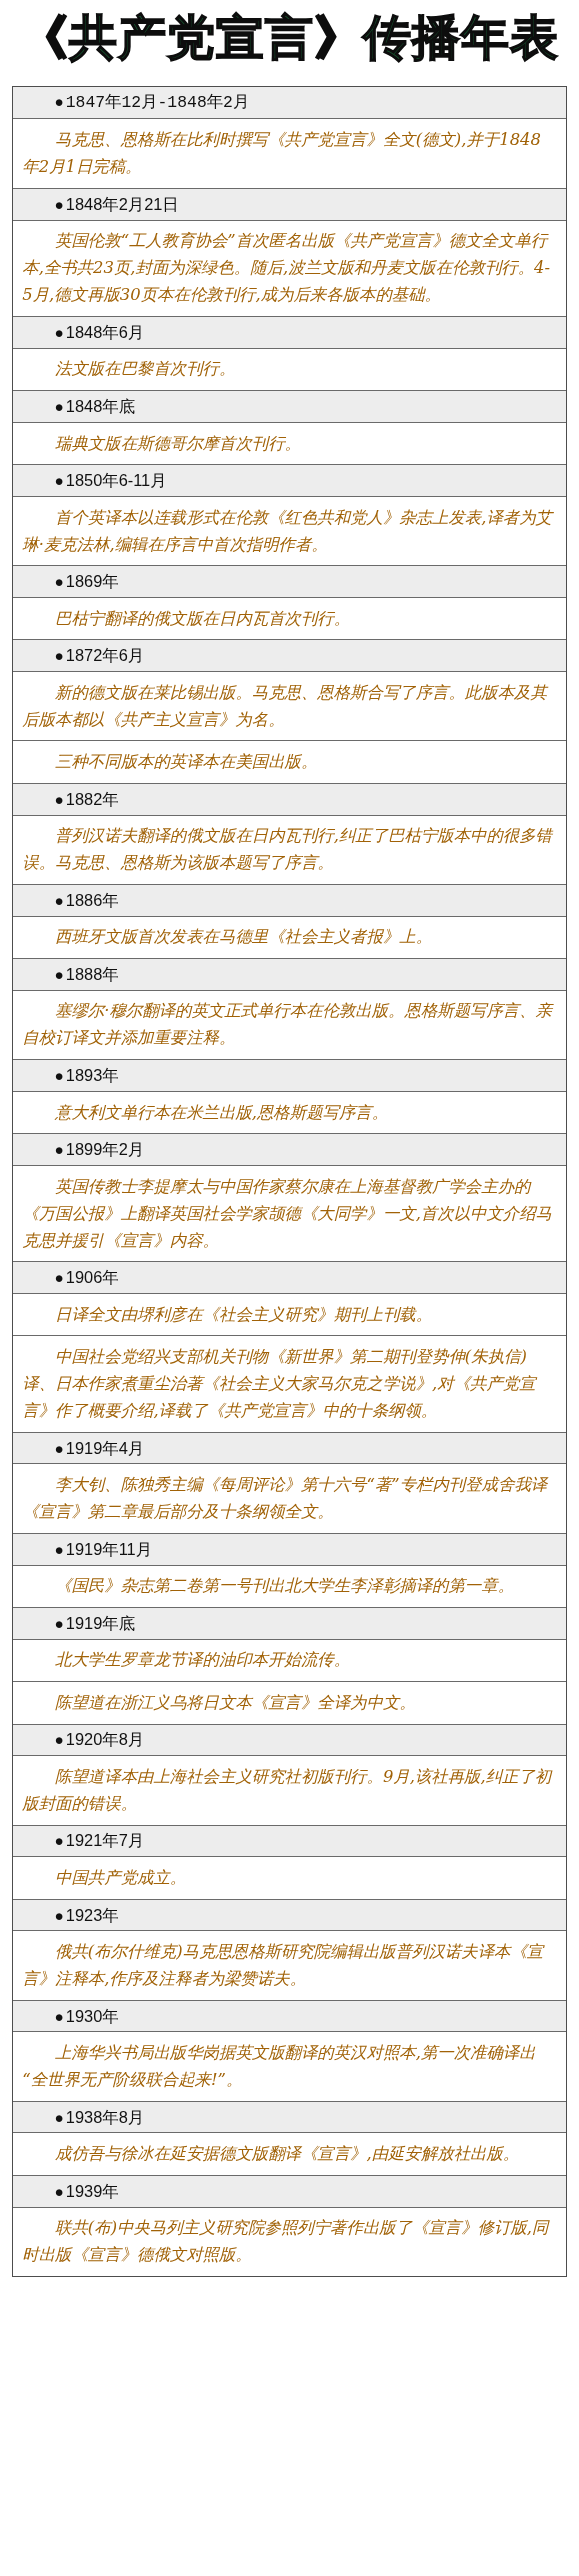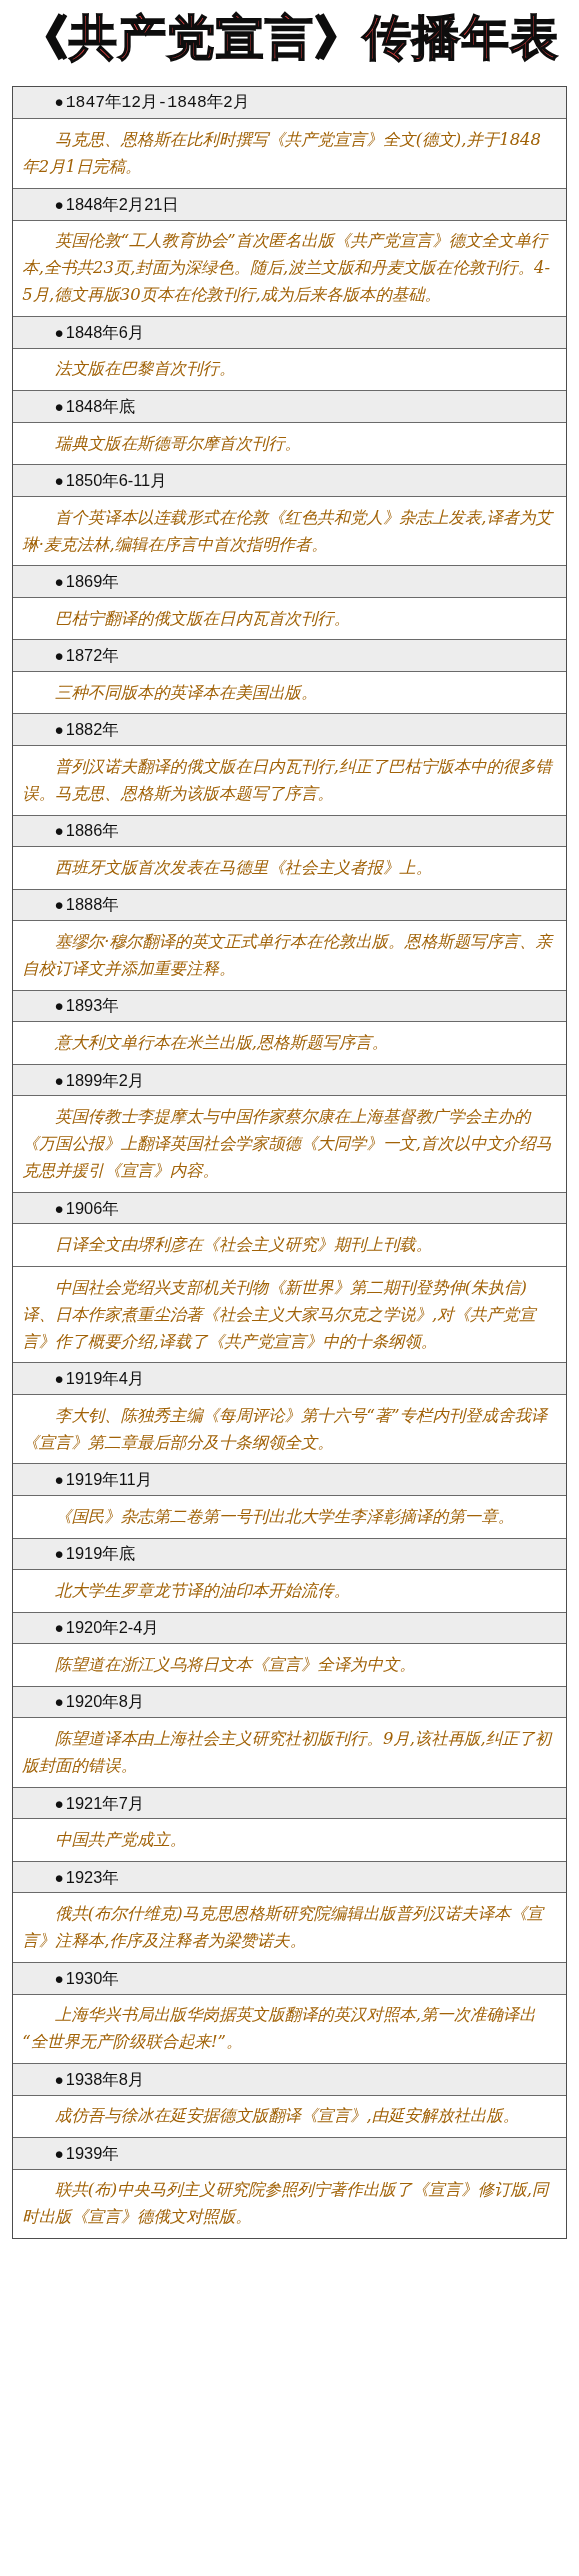--- a/index.html
+++ b/index.html
@@ -17,21 +17,21 @@
     box-sizing: border-box;
     padding: 5.8px 0 9.7px 0;
   }
   h1.page-title {
     margin: 3.9px 7.7px 21px 7.7px;
     text-align: center;
     font-size: 48px;
     line-height: 1.15;
     font-weight: 900;
     letter-spacing: 1px;
-    color: #ef4444;
+    color: #14532d;
     font-family: "Liberation Sans", "DejaVu Sans", sans-serif;
     -webkit-text-stroke: 1.4px #0d0d0d;
   }
   .timeline-table {
     margin: 0 11.6px;
     border: 1.4px solid #4d4d4d;
     background: #ffffff;
   }
   .entry-date-header {
     background: #ededed;
@@ -107,25 +107,28 @@
     <div class="entry-text">首个英译本以连载形式在伦敦《红色共和党人》杂志上发表,译者为艾琳·麦克法林,编辑在序言中首次指明作者。</div>
   </section>
 
   <section class="timeline-entry">
     <div class="entry-date-header">
       <span class="bullet">●</span><span class="date">1869年</span>
     </div>
     <div class="entry-text">巴枯宁翻译的俄文版在日内瓦首次刊行。</div>
   </section>
 
-
-  <section class="timeline-entry">
-    <div class="entry-date-header">
-      <span class="bullet">●</span><span class="date">1872年</span>
-    </div>
+  <section class="timeline-entry">
+    <div class="entry-date-header">
+      <span class="bullet">●</span><span class="date">1872年6月</span>
+    </div>
+    <div class="entry-text">新的德文版在莱比锡出版。马克思、恩格斯合写了序言。此版本及其后版本都以《共产主义宣言》为名。</div>
+  </section>
+
+  <section class="timeline-entry">
     <div class="entry-text">三种不同版本的英译本在美国出版。</div>
   </section>
 
   <section class="timeline-entry">
     <div class="entry-date-header">
       <span class="bullet">●</span><span class="date">1882年</span>
     </div>
     <div class="entry-text">普列汉诺夫翻译的俄文版在日内瓦刊行,纠正了巴枯宁版本中的很多错误。马克思、恩格斯为该版本题写了序言。</div>
   </section>
 
@@ -187,23 +190,20 @@
   </section>
 
   <section class="timeline-entry">
     <div class="entry-date-header">
       <span class="bullet">●</span><span class="date">1919年底</span>
     </div>
     <div class="entry-text">北大学生罗章龙节译的油印本开始流传。</div>
   </section>
 
   <section class="timeline-entry">
-    <div class="entry-date-header">
-      <span class="bullet">●</span><span class="date">1920年2-4月</span>
-    </div>
     <div class="entry-text">陈望道在浙江义乌将日文本《宣言》全译为中文。</div>
   </section>
 
   <section class="timeline-entry">
     <div class="entry-date-header">
       <span class="bullet">●</span><span class="date">1920年8月</span>
     </div>
     <div class="entry-text">陈望道译本由上海社会主义研究社初版刊行。9月,该社再版,纠正了初版封面的错误。</div>
   </section>
 

